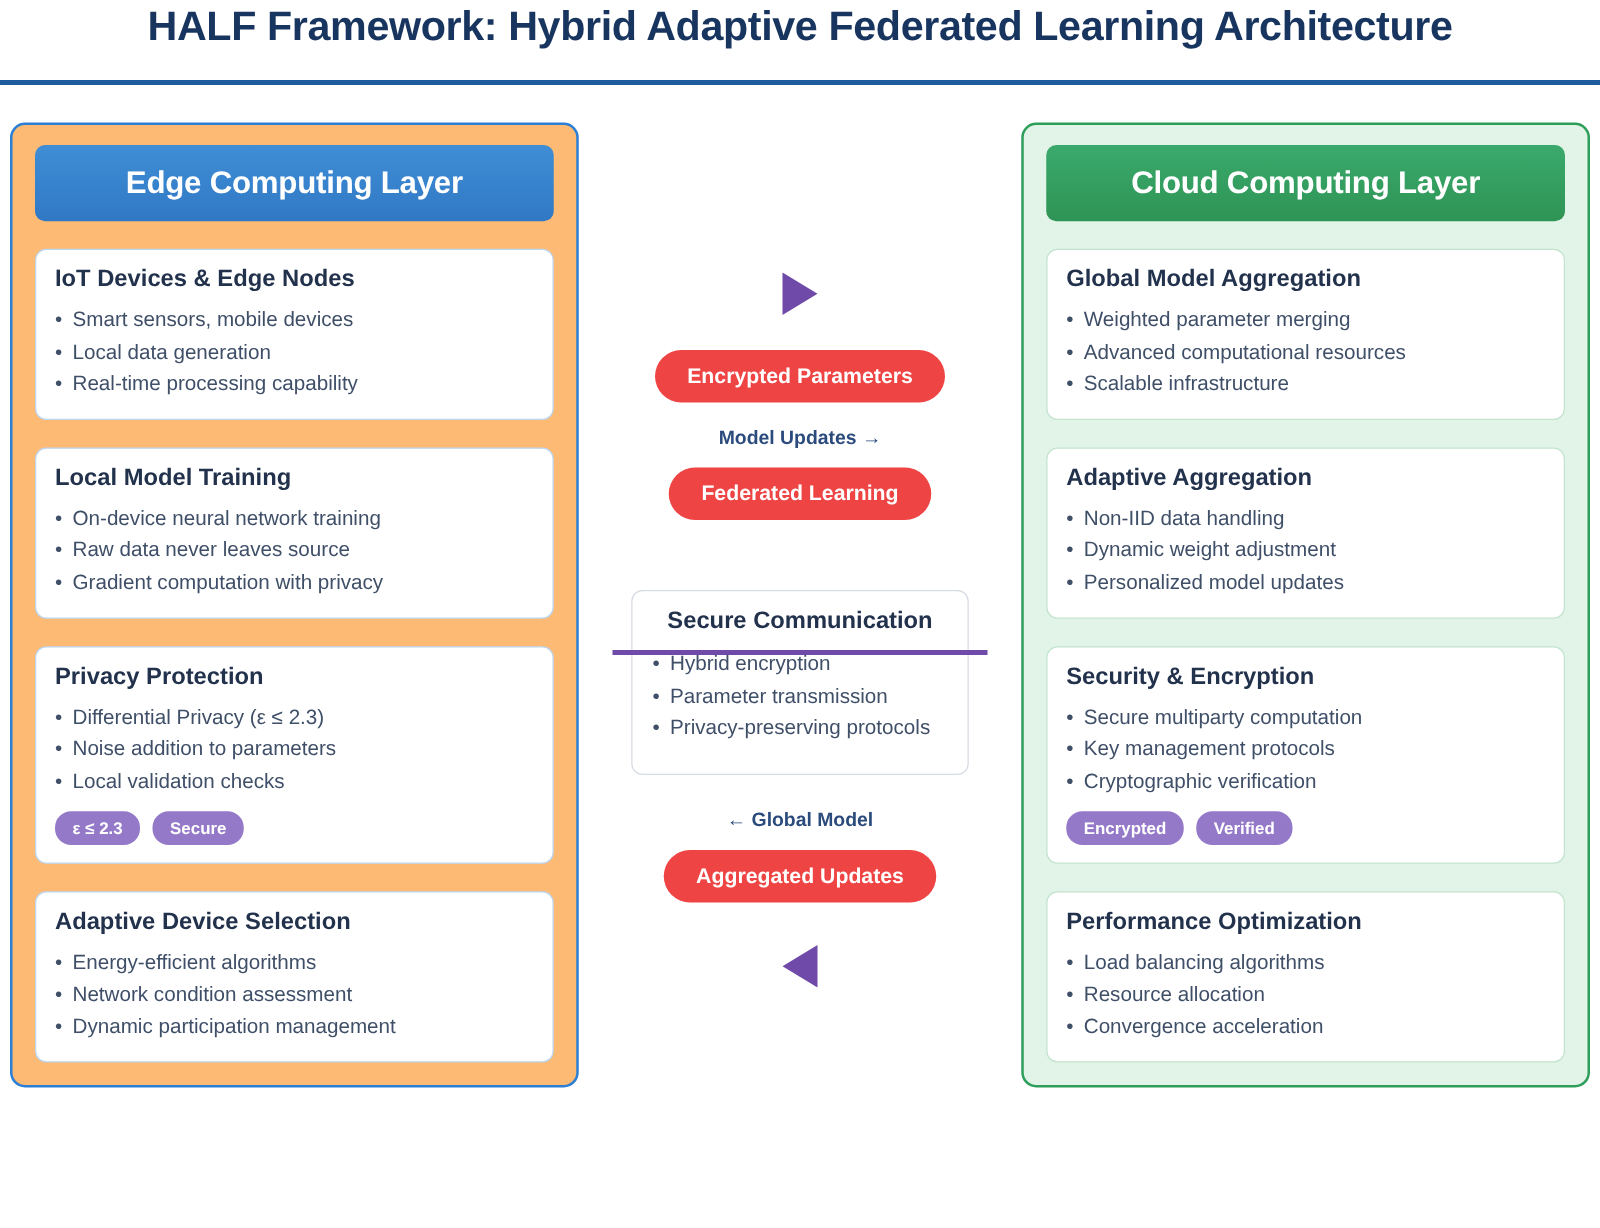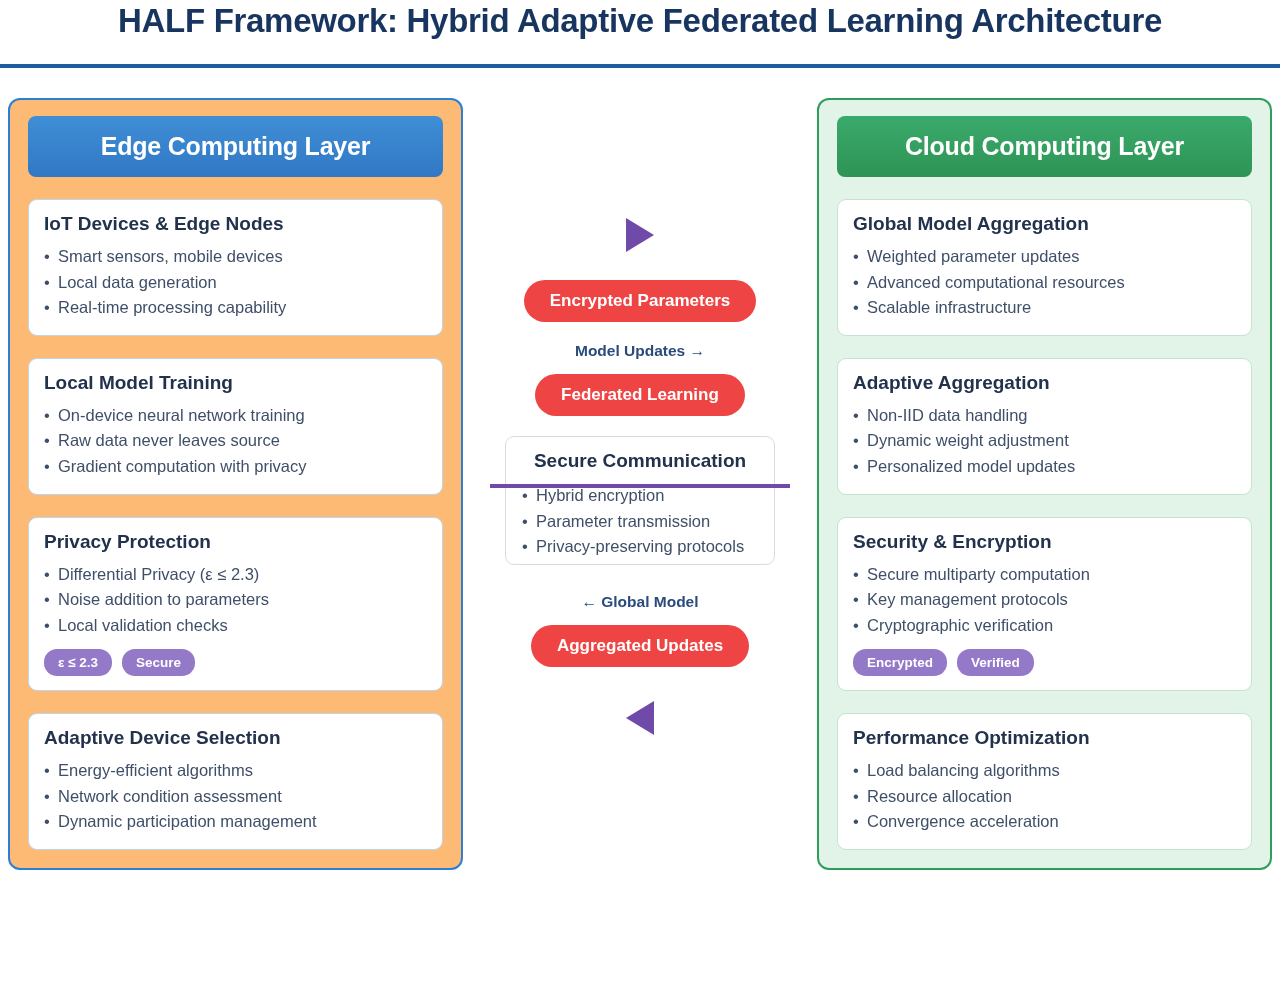--- a/index.html
+++ b/index.html
@@ -168,24 +168,25 @@
   .flow-label {
     font-size: 15.5px;
     font-weight: bold;
     color: #2a4b7c;
     text-align: center;
   }
   .secure-box {
     background: #ffffff;
     border: 1.5px solid #d7dce4;
     border-radius: 9px;
-    padding: 13px 16px 4px 16px;
+    padding: 13px 16px 23px 16px;
     width: 270px;
     box-sizing: border-box;
     position: relative;
+    margin-top: 36px;
   }
   .secure-box .card-title {
     text-align: center;
     font-size: 19px;
     margin-bottom: 11px;
   }
   .secure-underline {
     position: absolute;
     left: -16px;
     right: -16px;
@@ -281,21 +282,21 @@
       <div class="sp-34"></div>
       <div class="tri tri-left"></div>
     </div>
 
     <div class="layer-panel cloud">
       <div class="layer-header cloud">Cloud Computing Layer</div>
 
       <div class="card cloud">
         <div class="card-title">Global Model Aggregation</div>
         <ul class="bullets">
-          <li>Weighted parameter updates</li>
+          <li>Weighted parameter merging</li>
           <li>Advanced computational resources</li>
           <li>Scalable infrastructure</li>
         </ul>
       </div>
 
       <div class="card cloud">
         <div class="card-title">Adaptive Aggregation</div>
         <ul class="bullets">
           <li>Non-IID data handling</li>
           <li>Dynamic weight adjustment</li>

